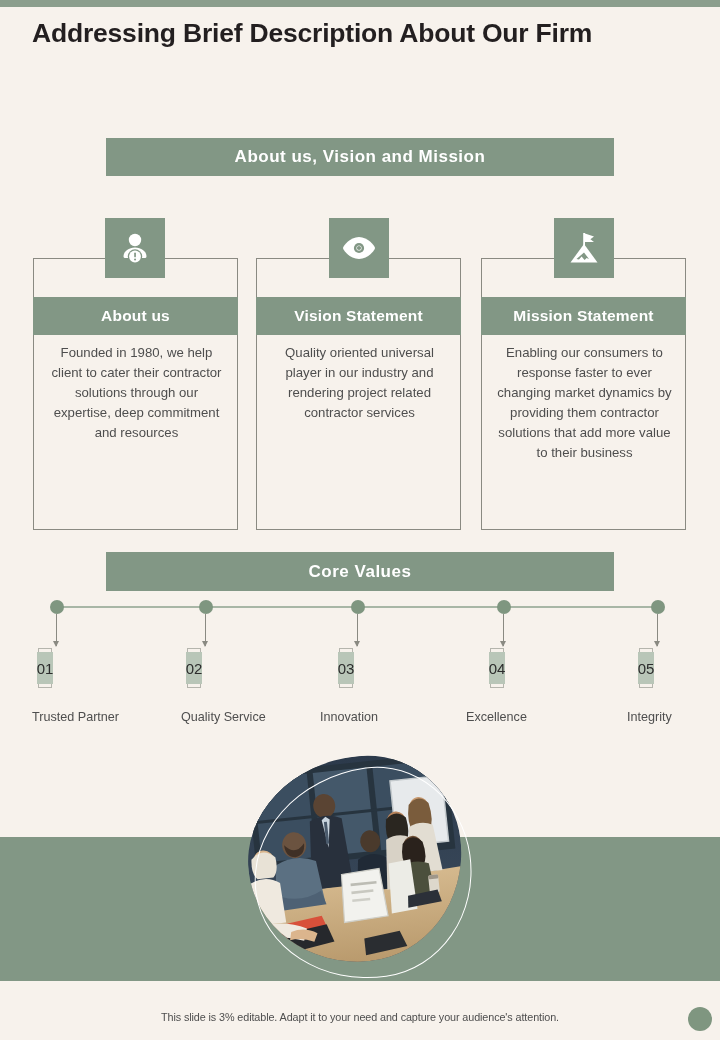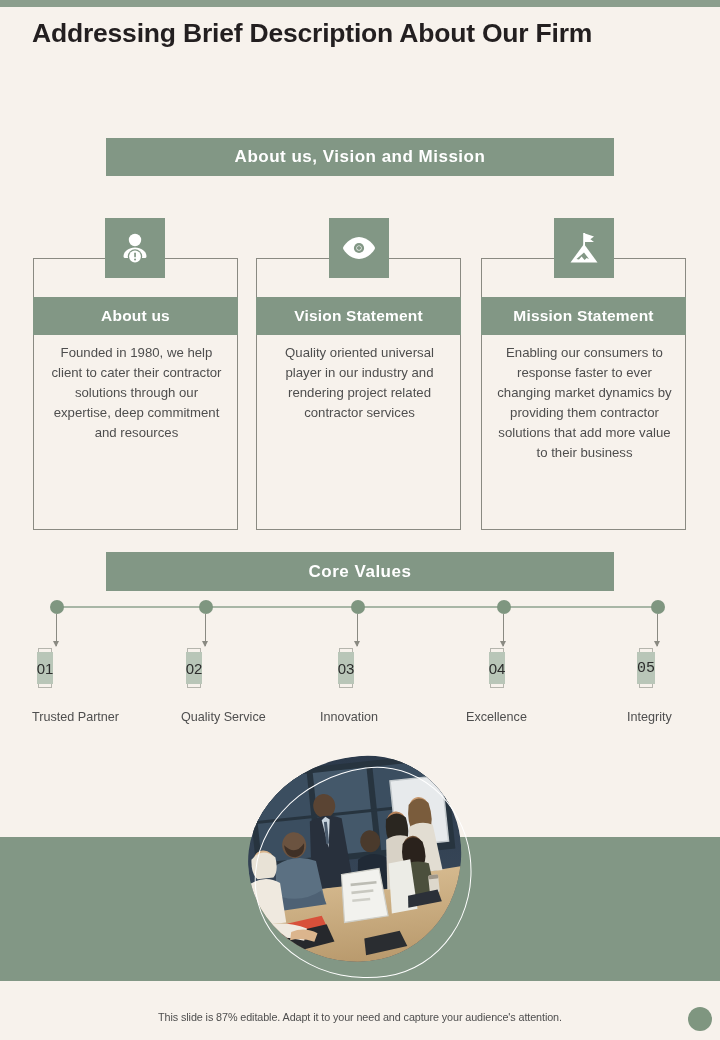--- a/index.html
+++ b/index.html
@@ -209,21 +209,21 @@
 
   <div class="tl-dot" style="left:497px;"></div>
   <div class="tl-arrow" style="left:503px;"></div>
   <div class="num-box" style="left:490px;">
     <div class="num-inner">04</div>
   </div>
   <div class="tl-label" style="left:466px;">Excellence</div>
 
   <div class="tl-dot" style="left:651px;"></div>
   <div class="tl-arrow" style="left:657px;"></div>
-  <div class="num-box" style="left:639px;font-family:Liberation Mono, monospace;">
+  <div class="num-box" style="left:639px;">
     <div class="num-inner">05</div>
   </div>
   <div class="tl-label" style="left:627px;">Integrity</div>
 
   <div class="band"></div>
 
   <div class="photo-wrap">
     <div class="blob-img">
       <svg viewBox="0 0 214 205" preserveAspectRatio="xMidYMid slice" aria-hidden="true">
         <defs>
@@ -294,16 +294,16 @@
 
         <path d="M0 160 q28 -6 52 6 l-4 12 q-26 -10 -48 -4 z" fill="#efe9df"></path>
         <path d="M36 168 q14 -4 26 4 l-4 8 q-12 -6 -24 -4z" fill="#dbb58d"></path>
 
         <path d="M108 182 l36 -4 l6 16 l-42 5 z" fill="#2a2d31"></path>
       </svg>
     </div>
     <div class="blob-outline"></div>
   </div>
 
-  <div class="footer-note">This slide is 87% editable. Adapt it to your need and capture your audience's attention.</div>
+  <div class="footer-note">This slide is 3% editable. Adapt it to your need and capture your audience's attention.</div>
   <div class="footer-dot"></div>
 
 </div>
 
 </body></html>

